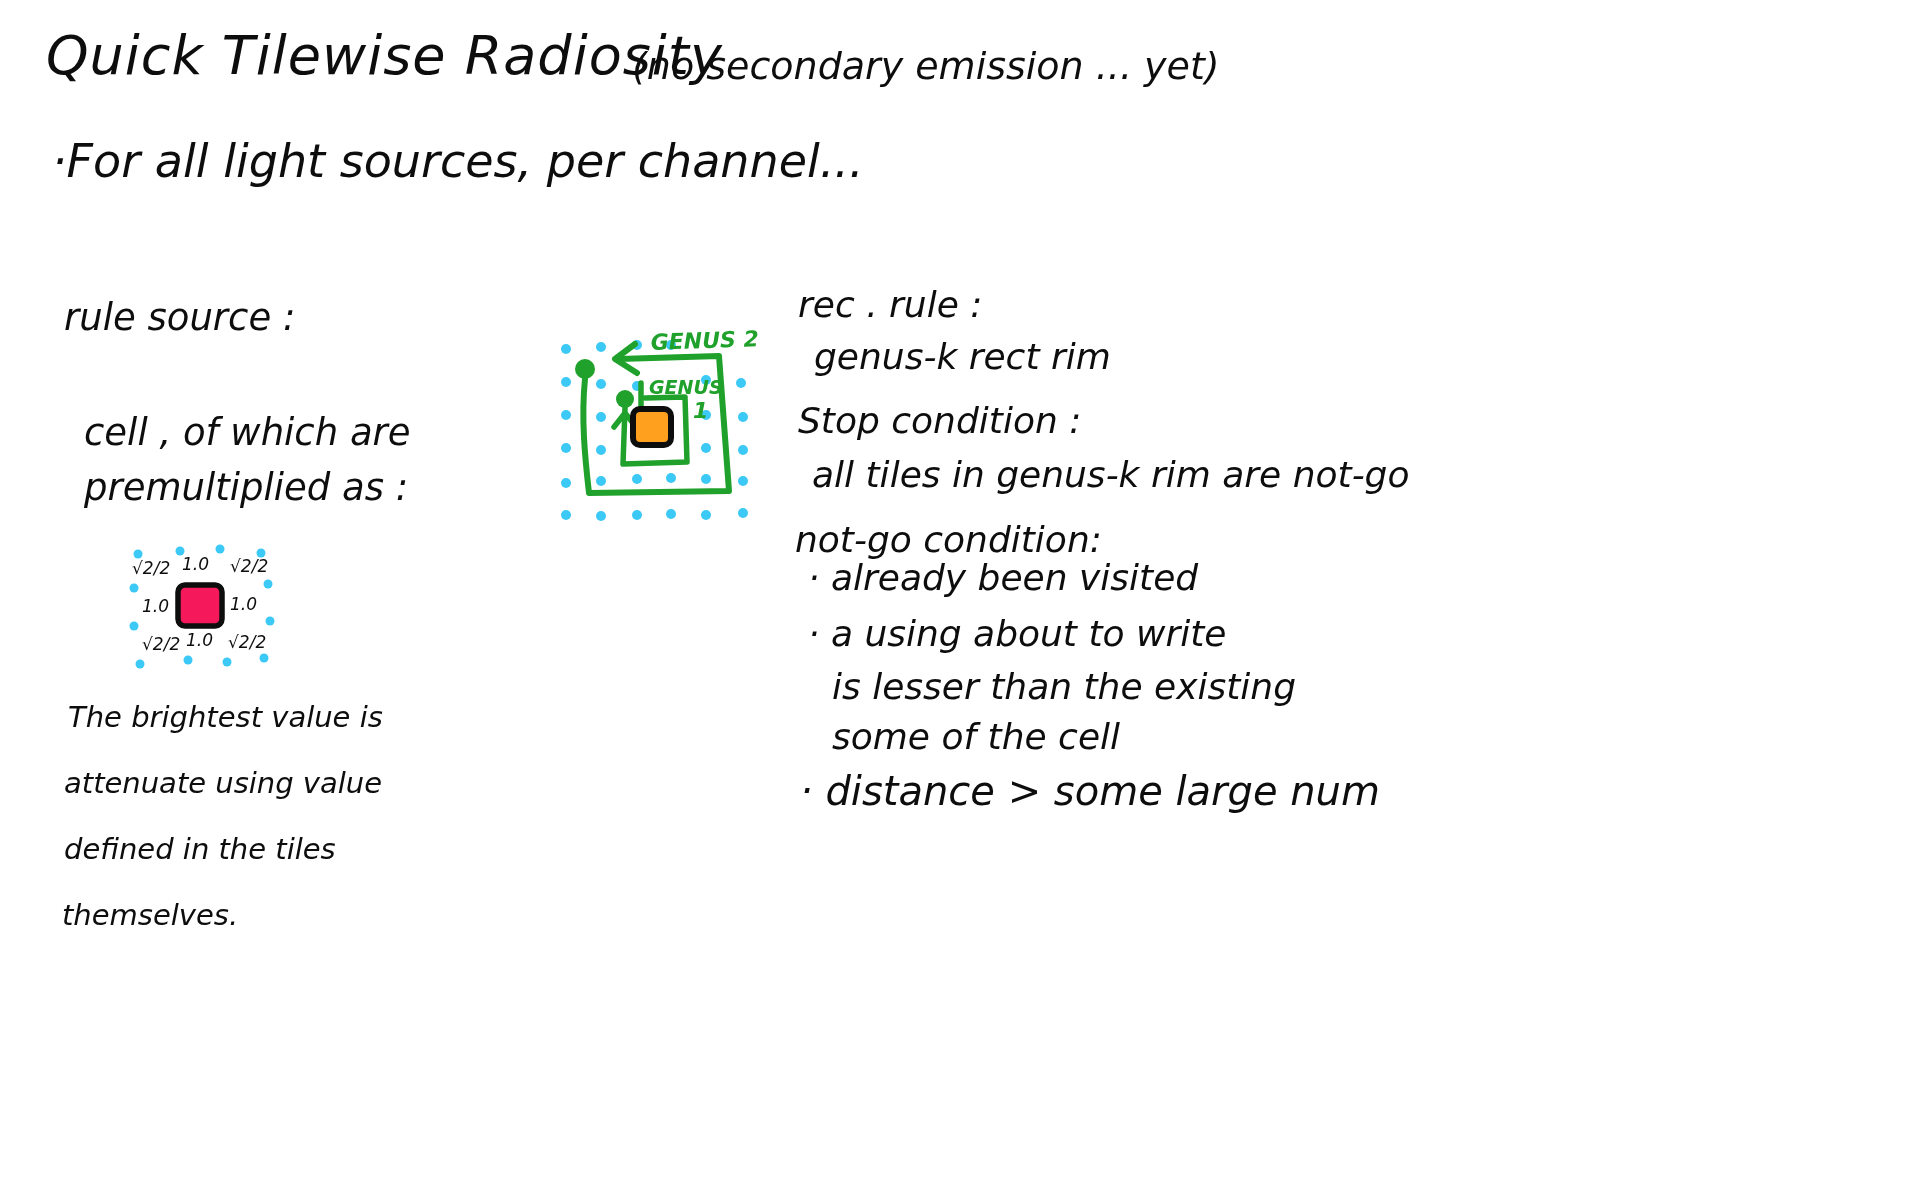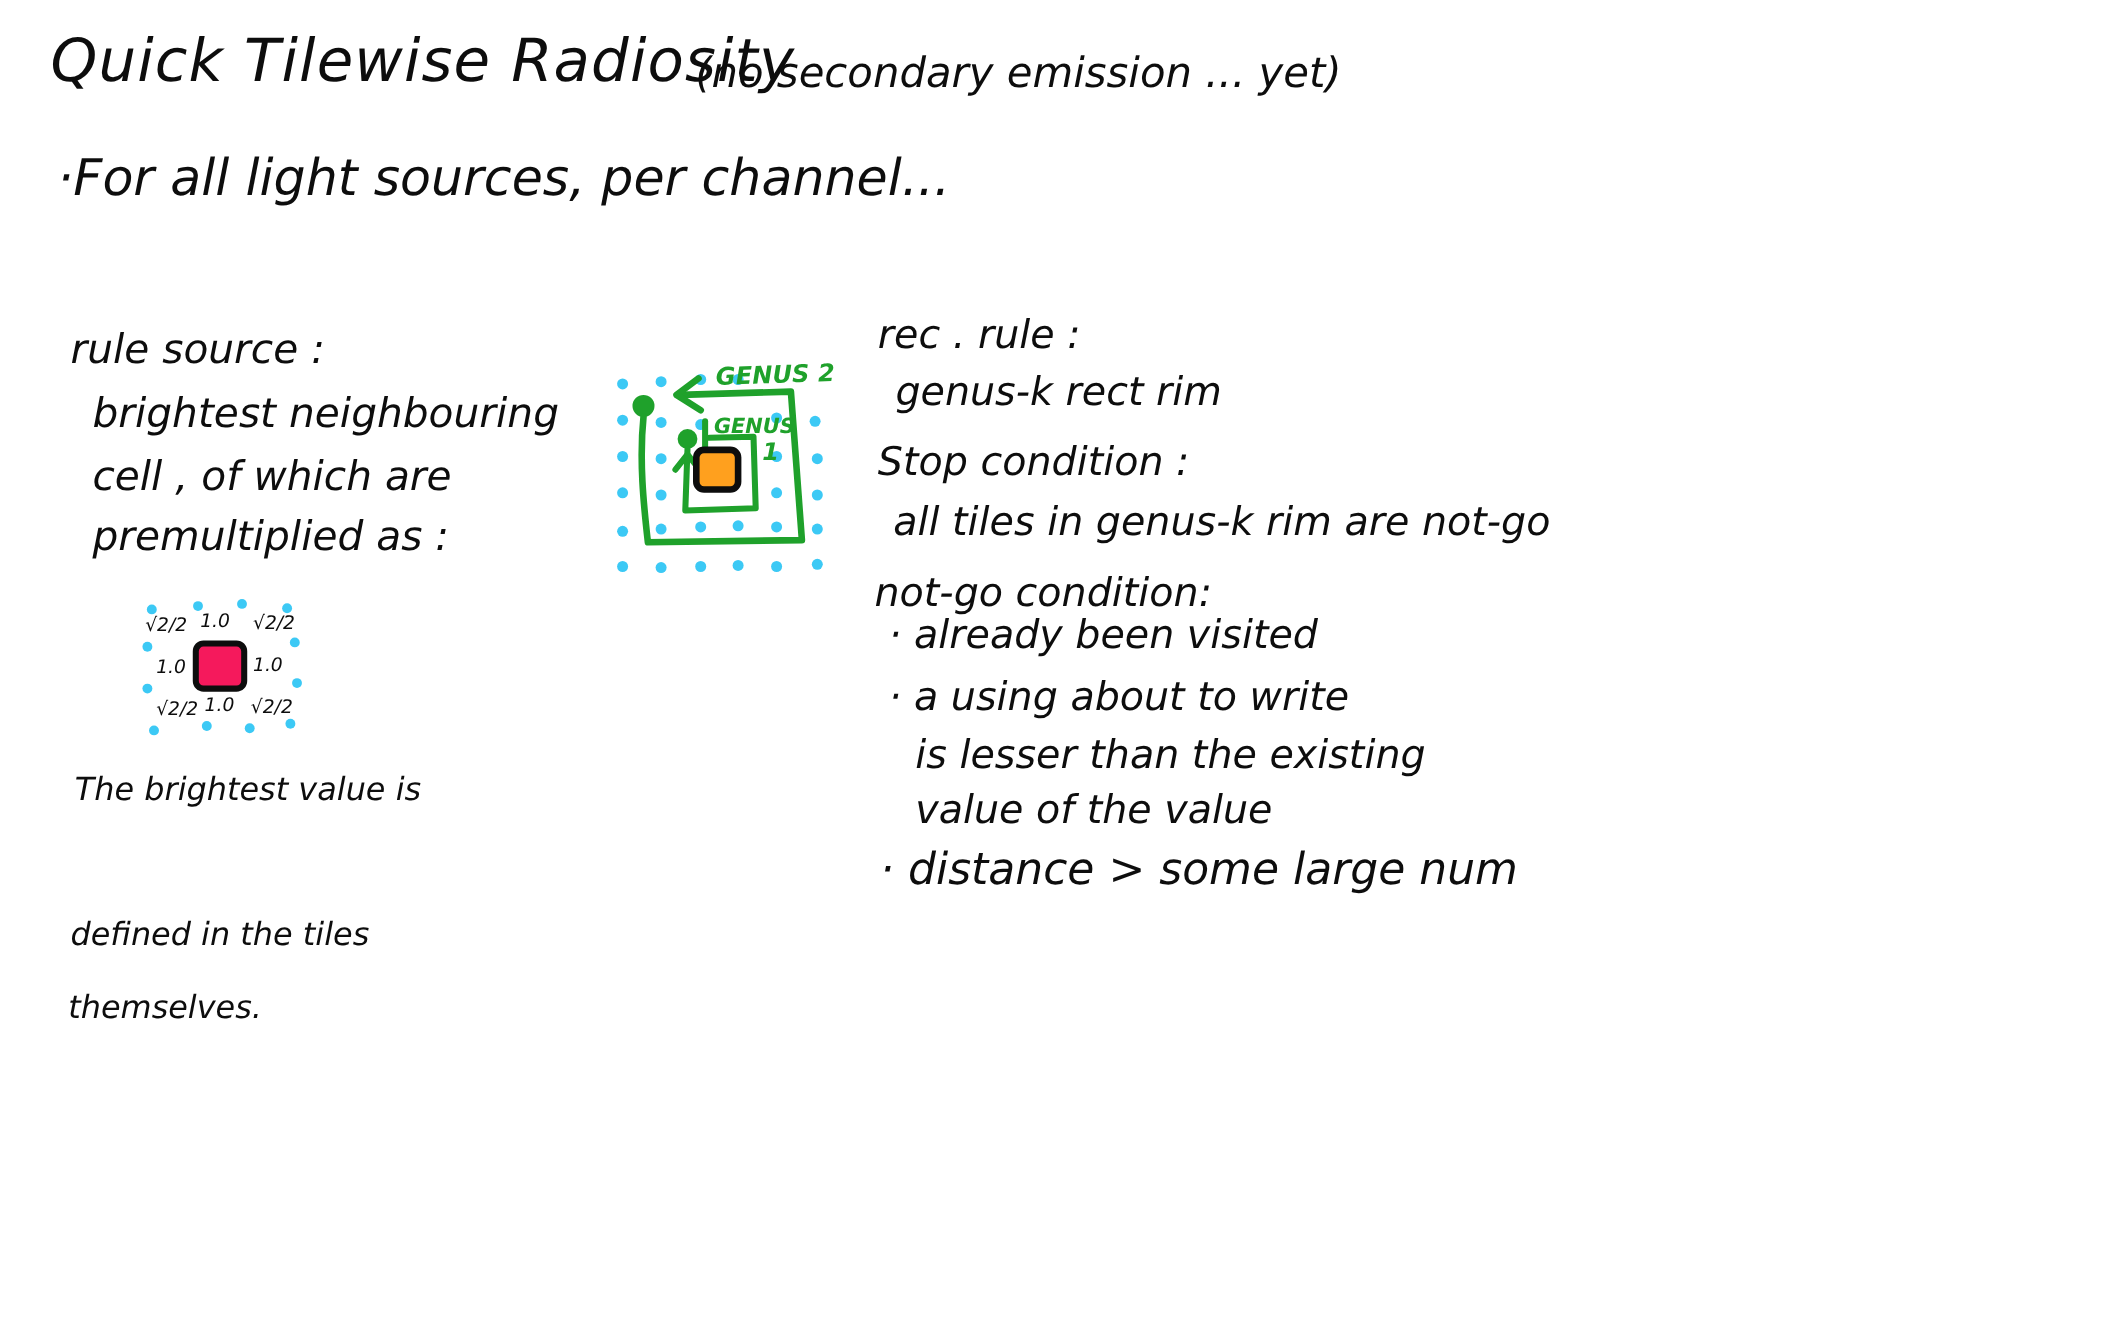--- a/index.html
+++ b/index.html
@@ -20,21 +20,20 @@
 </head>
 <body>
 
 <div class="canvas">
 
   <div class="abs title" style="left:46px; top:24px;">Quick Tilewise Radiosity</div>
   <div class="abs subtitle" style="left:632px; top:44px;">(no secondary emission ... yet)</div>
   <div class="abs bullet-line" style="left:52px; top:134px;">·For all light sources, per channel...</div>
 
   <div class="abs lefttext" style="left:64px; top:296px;">rule source :</div>
-  <div class="abs lefttext" style="left:84px; top:354px;">brightest neighbouring</div>
   <div class="abs lefttext" style="left:84px; top:411px;">cell , of which are</div>
   <div class="abs lefttext" style="left:84px; top:466px;">premultiplied as :</div>
 
   <svg class="abs" style="left:120px; top:540px;" width="160" height="140" viewBox="0 0 160 140">
 
     <g fill="#3cc9f5">
       <circle cx="18" cy="14" r="4.5"></circle>
         <circle cx="60" cy="11" r="4.5"></circle>
       <circle cx="100" cy="9" r="4.5"></circle>
         <circle cx="141" cy="13" r="4.5"></circle>
@@ -56,20 +55,21 @@
       <text x="110" y="32">√2/2</text>
       <text x="22" y="72">1.0</text>
       <text x="110" y="70">1.0</text>
       <text x="22" y="110">√2/2</text>
       <text x="66" y="106">1.0</text>
       <text x="108" y="108">√2/2</text>
     </g>
   </svg>
 
   <div class="abs para" style="left:68px; top:700px;">The brightest value is</div>
+  <div class="abs para" style="left:64px; top:766px;">attenuate using value</div>
   <div class="abs para" style="left:64px; top:832px;">defined in the tiles</div>
   <div class="abs para" style="left:62px; top:898px;">themselves.</div>
 
   <svg class="abs" style="left:553px; top:323px;" width="240" height="212" viewBox="0 0 240 212">
 
     <g fill="#3cc9f5">
       <circle cx="13" cy="26" r="5"></circle>
         <circle cx="48" cy="24" r="5"></circle>
         <circle cx="84" cy="22" r="5"></circle>
       <circle cx="153" cy="57" r="5"></circle>
@@ -124,16 +124,16 @@
   <div class="abs righttext" style="left:798px; top:284px;">rec . rule :</div>
   <div class="abs righttext" style="left:814px; top:336px;">genus-k rect rim</div>
 
   <div class="abs righttext" style="left:798px; top:400px;">Stop condition :</div>
   <div class="abs righttext" style="left:812px; top:454px;">all tiles in genus-k rim are not-go</div>
 
   <div class="abs righttext" style="left:795px; top:519px;">not-go condition:</div>
   <div class="abs righttext" style="left:808px; top:557px;">· already been visited</div>
   <div class="abs righttext" style="left:808px; top:613px;">· a using about to write</div>
   <div class="abs righttext" style="left:832px; top:666px;">is lesser than the existing</div>
-  <div class="abs righttext" style="left:832px; top:716px;">value of the value</div>
+  <div class="abs righttext" style="left:832px; top:716px;">some of the cell</div>
   <div class="abs rightbig" style="left:800px; top:768px;">· distance &gt; some large num</div>
 
 </div>
 
 </body></html>

